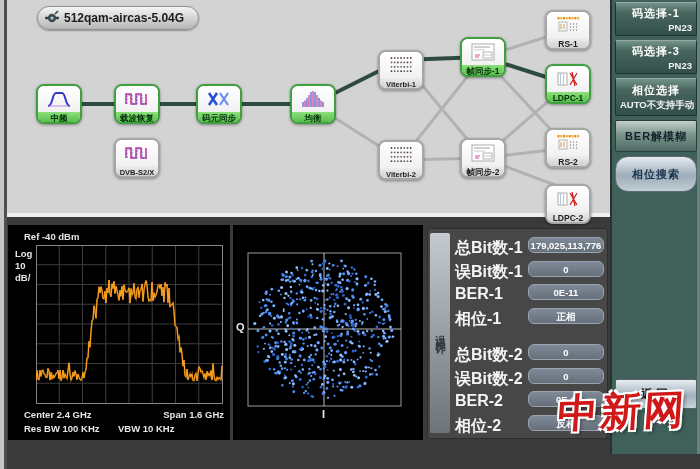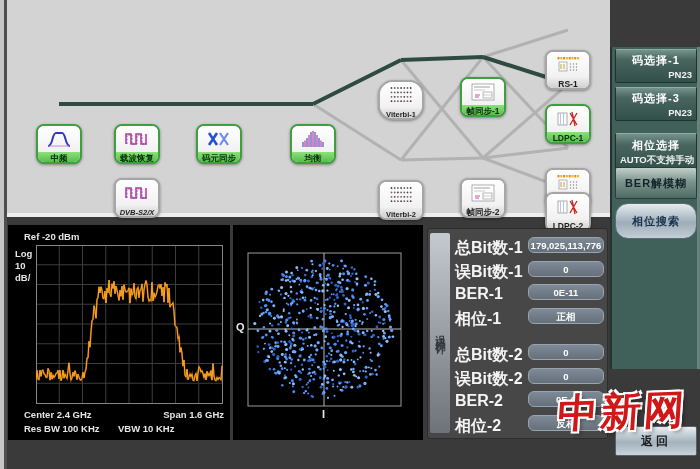--- a/index.html
+++ b/index.html
@@ -11,30 +11,30 @@
       background:linear-gradient(90deg,#c6c6c6 0 55%,#4e4e4e 55% 100%);}
   
   .diagram{position:absolute;left:7px;top:0;width:603px;height:217px;background:#d3d3d3;
       border-bottom:4px solid #efefef;}
   .edges{position:absolute;left:0;top:0;width:603px;height:217px;}
   .title-pill{position:absolute;left:30px;top:6px;height:24px;padding:0 14px 0 6px;
       display:flex;align-items:center;gap:4px;border:1px solid #8f8f8f;border-radius:12px;
       background:linear-gradient(180deg,#f4f4f4,#b6b6b6);box-shadow:0 1px 2px rgba(0,0,0,.3);cursor:pointer;}
   .title-pill span{font-size:12px;font-weight:bold;color:#1c1c1c;white-space:nowrap;}
   .node{position:absolute;width:46px;height:40px;border-radius:8px;overflow:hidden;
-      box-shadow:0 1px 3px rgba(0,0,0,.4);cursor:pointer;background:#fff;margin-top:40px;}
+      box-shadow:0 1px 3px rgba(0,0,0,.4);cursor:pointer;background:#fff;}
   .node .node-icon{height:26px;display:flex;align-items:center;justify-content:center;background:linear-gradient(180deg,#ffffff,#f1f1f1);}
   .node .node-label{height:14px;line-height:13px;text-align:center;font-size:8.5px;font-weight:bold;color:#102810;white-space:nowrap;}
   .node.active{border:2px solid #3f9f3f;}
   .node.active .node-label{background:linear-gradient(180deg,#8ce07b,#43b039);color:#06300a;}
   .node.inactive{border:2px solid #a6a6a6;}
   .node.inactive .node-label{background:linear-gradient(180deg,#ededed,#c4c4c4);color:#1e1e1e;}
   
-  .sidebar{position:absolute;left:610px;top:0;width:90px;height:322px;background:#40615a;
-      border-left:2px solid #26322f;margin-top:47px;}
+  .sidebar{position:absolute;left:610px;top:0;width:90px;height:454px;background:#40615a;
+      border-left:2px solid #26322f;}
   .sidebar .edge-hl{position:absolute;right:0;top:0;width:3px;height:100%;background:#8fa39d;opacity:.5;}
   .sbtn{position:absolute;left:3px;width:82px;border-radius:2px;cursor:pointer;
       display:flex;flex-direction:column;justify-content:center;padding:2px 4px;}
   .sbtn.dark{background:linear-gradient(180deg,#74938a 0,#48665e 30%,#32504a 100%);
       border:1px solid #1f322d;border-top-color:#93aba4;}
   .sbtn.dark .btn-label{color:#fff;}
   .sbtn.dark .btn-sub{color:#f2f2f2;}
   .sbtn.mid{background:linear-gradient(180deg,#c3d0ca 0,#7b958c 45%,#4e6b63 100%);
       border:1px solid #2a3d38;}
   .sbtn.mid .btn-label{color:#15242c;}
@@ -91,40 +91,50 @@
         <line x1="476" y1="158" x2="561" y2="84" stroke="#b2b2b2" stroke-width="3"></line>
         <line x1="476" y1="158" x2="561" y2="148" stroke="#b2b2b2" stroke-width="3"></line>
         <line x1="476" y1="158" x2="561" y2="190" stroke="#b2b2b2" stroke-width="3"></line>
         <line x1="52" y1="104" x2="130" y2="104" stroke="#2e4b40" stroke-width="4"></line>
         <line x1="130" y1="104" x2="212" y2="104" stroke="#2e4b40" stroke-width="4"></line>
         <line x1="212" y1="104" x2="306" y2="104" stroke="#2e4b40" stroke-width="4"></line>
         <line x1="306" y1="104" x2="394" y2="60" stroke="#2e4b40" stroke-width="4"></line>
         <line x1="394" y1="60" x2="476" y2="57" stroke="#2e4b40" stroke-width="4"></line>
         <line x1="476" y1="57" x2="561" y2="84" stroke="#2e4b40" stroke-width="4"></line>
       </svg>
+    <div class="title-pill">
+      <svg width="16" height="16" viewBox="0 0 16 16">
+        <circle cx="8" cy="8" r="4.2" fill="#3c4a52"></circle>
+        <circle cx="8" cy="8" r="1.6" fill="#9fd3c9"></circle>
+        <rect x="1" y="6.8" width="3.4" height="2.4" rx="1" fill="#2f3b42"></rect>
+        <rect x="11.6" y="6.8" width="3.4" height="2.4" rx="1" fill="#2f3b42"></rect>
+        <path d="M11 4 L14 1" stroke="#2f3b42" stroke-width="1.4"></path>
+      </svg>
+      <span>512qam-aircas-5.04G</span>
+    </div>
     <div id="nodes">
         <div class="node active" style="left: 29px; top: 84px;">
           <div class="node-icon">
             <svg width="26" height="20" viewBox="0 0 24 20">
               <path d="M1,17 C6,17 5,4 9,4 L15,4 C19,4 18,17 23,17" fill="none" stroke="#3038c8" stroke-width="2"></path>
               <path d="M1,17 H23" stroke="#b76ad4" stroke-width="0.8"></path>
             </svg>
           </div>
           <div class="node-label">中频</div>
         </div>
         <div class="node active" style="left: 107px; top: 84px;">
           <div class="node-icon">
             <svg width="26" height="20" viewBox="0 0 24 20">
               <path d="M1,15 V5 H6 V15 H11 V5 H16 V15 H21 V5" fill="none" stroke="#c23a9a" stroke-width="1.6"></path>
               <path d="M2,15 V6 H7 V15 H12 V6 H17 V15 H22" fill="none" stroke="#4a52c8" stroke-width="0.8" stroke-dasharray="2 1.4"></path>
             </svg>
           </div>
           <div class="node-label">载波恢复</div>
         </div>
-        <div class="node inactive" style="left: 107px; top: 138px; font-style: italic;">
+        <div class="node inactive" style="left: 107px; top: 138px;">
           <div class="node-icon">
             <svg width="26" height="20" viewBox="0 0 24 20">
               <path d="M1,15 V5 H6 V15 H11 V5 H16 V15 H21 V5" fill="none" stroke="#c23a9a" stroke-width="1.6"></path>
               <path d="M2,15 V6 H7 V15 H12 V6 H17 V15 H22" fill="none" stroke="#4a52c8" stroke-width="0.8" stroke-dasharray="2 1.4"></path>
             </svg>
           </div>
           <div class="node-label" style="font-size: 7.5px;">DVB-S2/X</div>
         </div>
         <div class="node active" style="left: 189px; top: 84px;">
           <div class="node-icon">
@@ -148,21 +158,21 @@
                 <line x1="14" y1="18" x2="14" y2="3.1164725853513975" stroke="#4a52c8"></line>
                 <line x1="16" y1="18" x2="16" y2="5.880393846059253" stroke="#c23a9a"></line>
                 <line x1="18" y1="18" x2="18" y2="9.017158055817905" stroke="#4a52c8"></line>
                 <line x1="20" y1="18" x2="20" y2="11.484663354186825" stroke="#c23a9a"></line>
                 <line x1="22" y1="18" x2="22" y2="12.955539588125319" stroke="#4a52c8"></line>
               </g>
             </svg>
           </div>
           <div class="node-label">均衡</div>
         </div>
-        <div class="node inactive" style="left: 371px; top: 40px; border-radius: 15px;">
+        <div class="node inactive" style="left: 371px; top: 50px;">
           <div class="node-icon">
             <svg width="26" height="20" viewBox="0 0 24 20">
               <circle cx="2.5" cy="3" r="0.9" fill="#33415e"></circle>
               <circle cx="5.7" cy="3" r="0.9" fill="#7a5a5a"></circle>
               <circle cx="8.9" cy="3" r="0.9" fill="#7a5a5a"></circle>
               <circle cx="12.100000000000001" cy="3" r="0.9" fill="#33415e"></circle>
               <circle cx="15.3" cy="3" r="0.9" fill="#7a5a5a"></circle>
               <circle cx="18.5" cy="3" r="0.9" fill="#7a5a5a"></circle>
               <circle cx="21.700000000000003" cy="3" r="0.9" fill="#33415e"></circle>
               <circle cx="2.5" cy="7.4" r="0.9" fill="#7a5a5a"></circle>
@@ -310,21 +320,21 @@
                 <circle cx="17.5" cy="12" r="0.7"></circle>
                 <circle cx="20.5" cy="12" r="0.7"></circle>
                 <circle cx="14.5" cy="15" r="0.7"></circle>
                 <circle cx="17.5" cy="15" r="0.7"></circle>
                 <circle cx="20.5" cy="15" r="0.7"></circle>
               </g>
             </svg>
           </div>
           <div class="node-label">RS-2</div>
         </div>
-        <div class="node inactive" style="left: 538px; top: 152px;">
+        <div class="node inactive" style="left: 538px; top: 184px;">
           <div class="node-icon">
             <svg width="26" height="20" viewBox="0 0 24 20">
               <rect x="2" y="4" width="9" height="12" fill="#fff" stroke="#9a9a9a" stroke-width="0.8"></rect>
               <path d="M4.5,4 v12 M7.5,4 v12" stroke="#b8c8e0" stroke-width="1.1"></path>
               <path d="M14,4 L21,16 M21,4 L14,16 M16,3 L19,17" stroke="#cc2222" stroke-width="1.3" fill="none"></path>
             </svg>
           </div>
           <div class="node-label">LDPC-2</div>
         </div>
       </div>
@@ -334,38 +344,38 @@
     <div class="edge-hl"></div>
     <div id="sidebar-buttons">
         <div class="sbtn dark" style="top: 2px; height: 34px;">
           <div class="btn-label">码选择-1</div>
           <div class="btn-sub">PN23</div>
         </div>
         <div class="sbtn dark" style="top: 40px; height: 34px;">
           <div class="btn-label">码选择-3</div>
           <div class="btn-sub">PN23</div>
         </div>
-        <div class="sbtn dark" style="top: 86px; height: 38px;">
+        <div class="sbtn dark" style="top: 78px; height: 38px;">
           <div class="btn-label">相位选择</div>
           <div class="btn-sub">AUTO不支持手动</div>
         </div>
         <div class="sbtn mid" style="top: 120px; height: 32px;">
           <div class="btn-label">BER解模糊</div>
         </div>
         <div class="sbtn light" style="top: 156px; height: 36px; border-radius: 13px;">
           <div class="btn-label">相位搜索</div>
         </div>
       </div>
     <div class="back-btn">
       <span>返回</span>
     </div>
   </div>
 
   <div class="spectrum">
-    <div class="spec-txt" style="left:16px;top:6px">Ref  -20 dBm</div>
+    <div class="spec-txt" style="left:16px;top:6px">Ref  -40 dBm</div>
     <div class="spec-txt" style="left:7px;top:23px">Log</div>
     <div class="spec-txt" style="left:7px;top:35px">10</div>
     <div class="spec-txt" style="left:7px;top:47px">dB/</div>
     <svg id="spec-svg" width="188" height="160">
         <rect x="0.5" y="0.5" width="186" height="158" fill="#000" stroke="#858585" stroke-width="1"></rect>
         <line x1="23.25" y1="1" x2="23.25" y2="158" stroke="#3d3d3d" stroke-width="1"></line>
         <line x1="1" y1="19.75" x2="186" y2="19.75" stroke="#3d3d3d" stroke-width="1"></line>
         <line x1="46.5" y1="1" x2="46.5" y2="158" stroke="#3d3d3d" stroke-width="1"></line>
         <line x1="1" y1="39.5" x2="186" y2="39.5" stroke="#3d3d3d" stroke-width="1"></line>
         <line x1="69.75" y1="1" x2="69.75" y2="158" stroke="#3d3d3d" stroke-width="1"></line>

